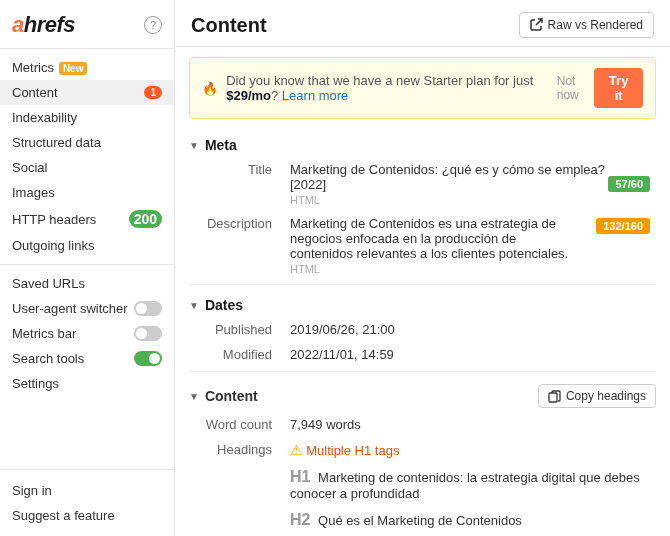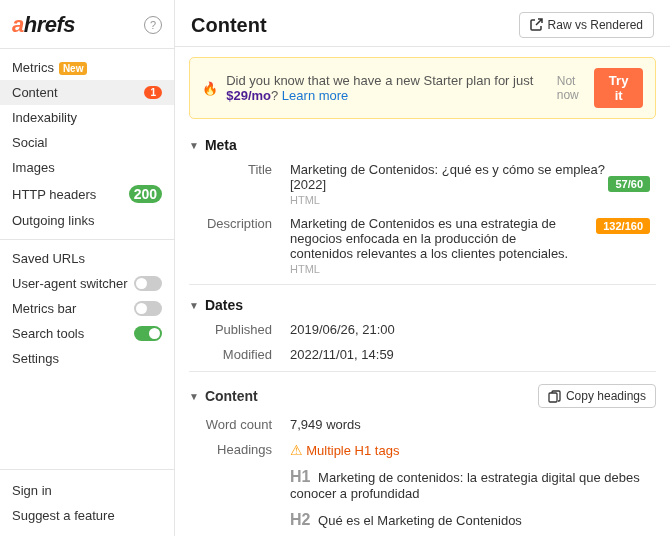--- a/index.html
+++ b/index.html
@@ -32,21 +32,21 @@
     .main { flex: 1; display: flex; flex-direction: column; overflow: hidden; }
 
     .main-header { display: flex; align-items: center; justify-content: space-between; padding: 12px 16px 8px 16px; border-bottom: 1px solid #e5e5e5; }
     .main-title { font-size: 20px; font-weight: 600; color: #1a1a1a; }
     .raw-btn { display: flex; gap: 5px; border: 1px solid #ccc; border-radius: 4px; padding: 5px 10px; font-size: 12px; color: #333; cursor: pointer; background: #fff; }
     .raw-btn svg { width: 13px; height: 13px; }
 
     .banner { margin: 10px 14px; background: #fffde7; border: 1px solid #ffe082; border-radius: 5px; padding: 10px 12px; display: flex; align-items: center; justify-content: space-between; font-size: 13px; }
     .banner-left { display: flex; align-items: center; gap: 8px; }
     .banner-text { color: #555; }
-    .banner-text strong { color: #4c1d95; }
+    .banner-text strong { color: #0f172a; }
     .banner-text a { color: #1976d2; text-decoration: none; }
     .banner-right { display: flex; align-items: center; gap: 8px; }
     .not-now { color: #999; font-size: 12px; cursor: pointer; }
     .try-btn { background: #ff7043; color: #fff; border: none; border-radius: 4px; padding: 5px 14px; font-size: 13px; font-weight: 600; cursor: pointer; }
 
     .content-area { flex: 1; overflow-y: auto; padding: 0 14px 14px 14px; }
 
     
     .section { margin-bottom: 4px; }
     .section-header { display: flex; align-items: center; gap: 6px; padding: 8px 0 4px 0; font-weight: 600; font-size: 14px; color: #1a1a1a; cursor: pointer; }
@@ -98,20 +98,23 @@
       <div class="nav-item-left">
         <span>Content</span>
       </div>
       <span class="badge-num">1</span>
     </div>
 
     <div class="nav-item">
       <span>Indexability</span>
     </div>
 
+    <div class="nav-item">
+      <span>Structured data</span>
+    </div>
 
     <div class="nav-item">
       <span>Social</span>
     </div>
 
     <div class="nav-item">
       <span>Images</span>
     </div>
 
     <div class="nav-item">

